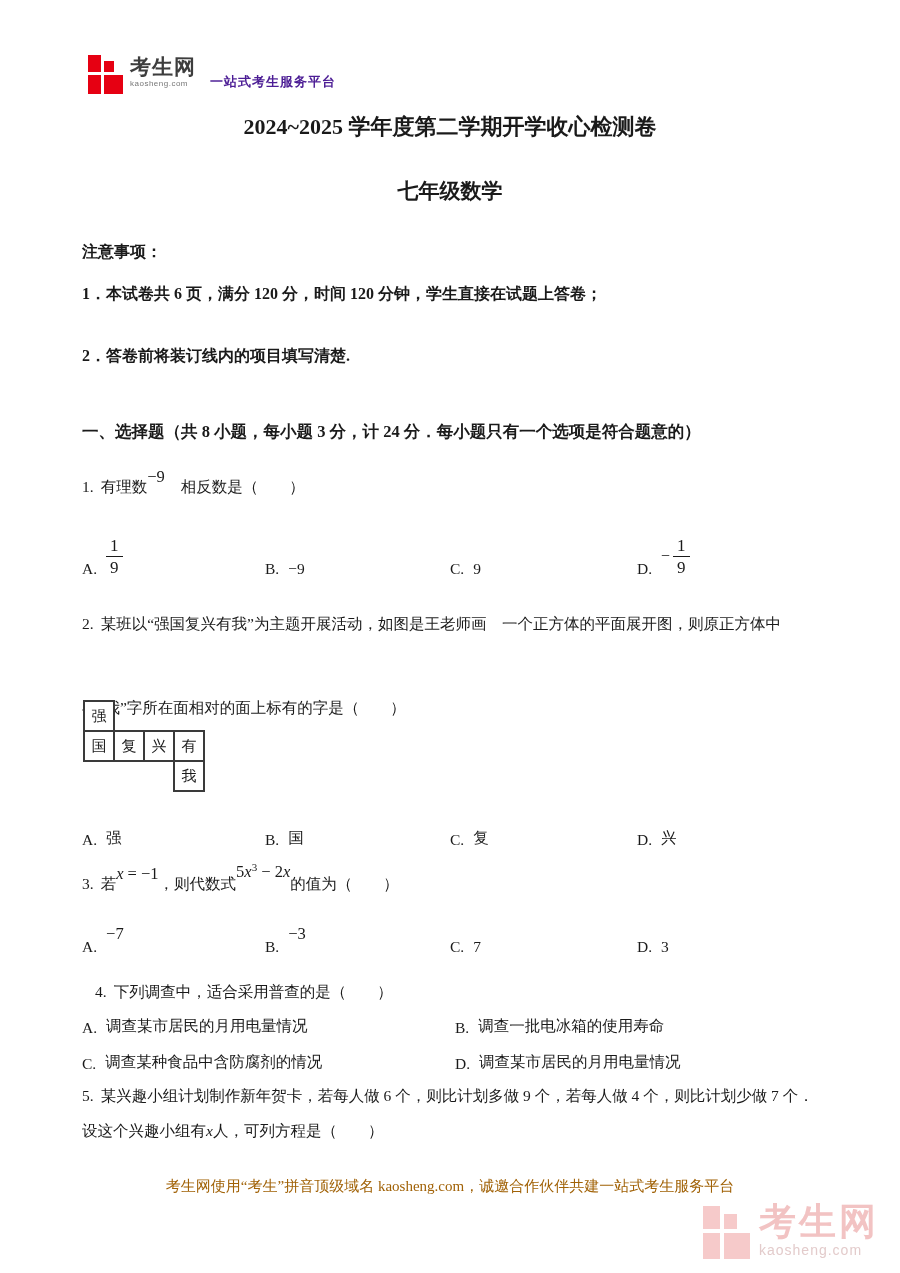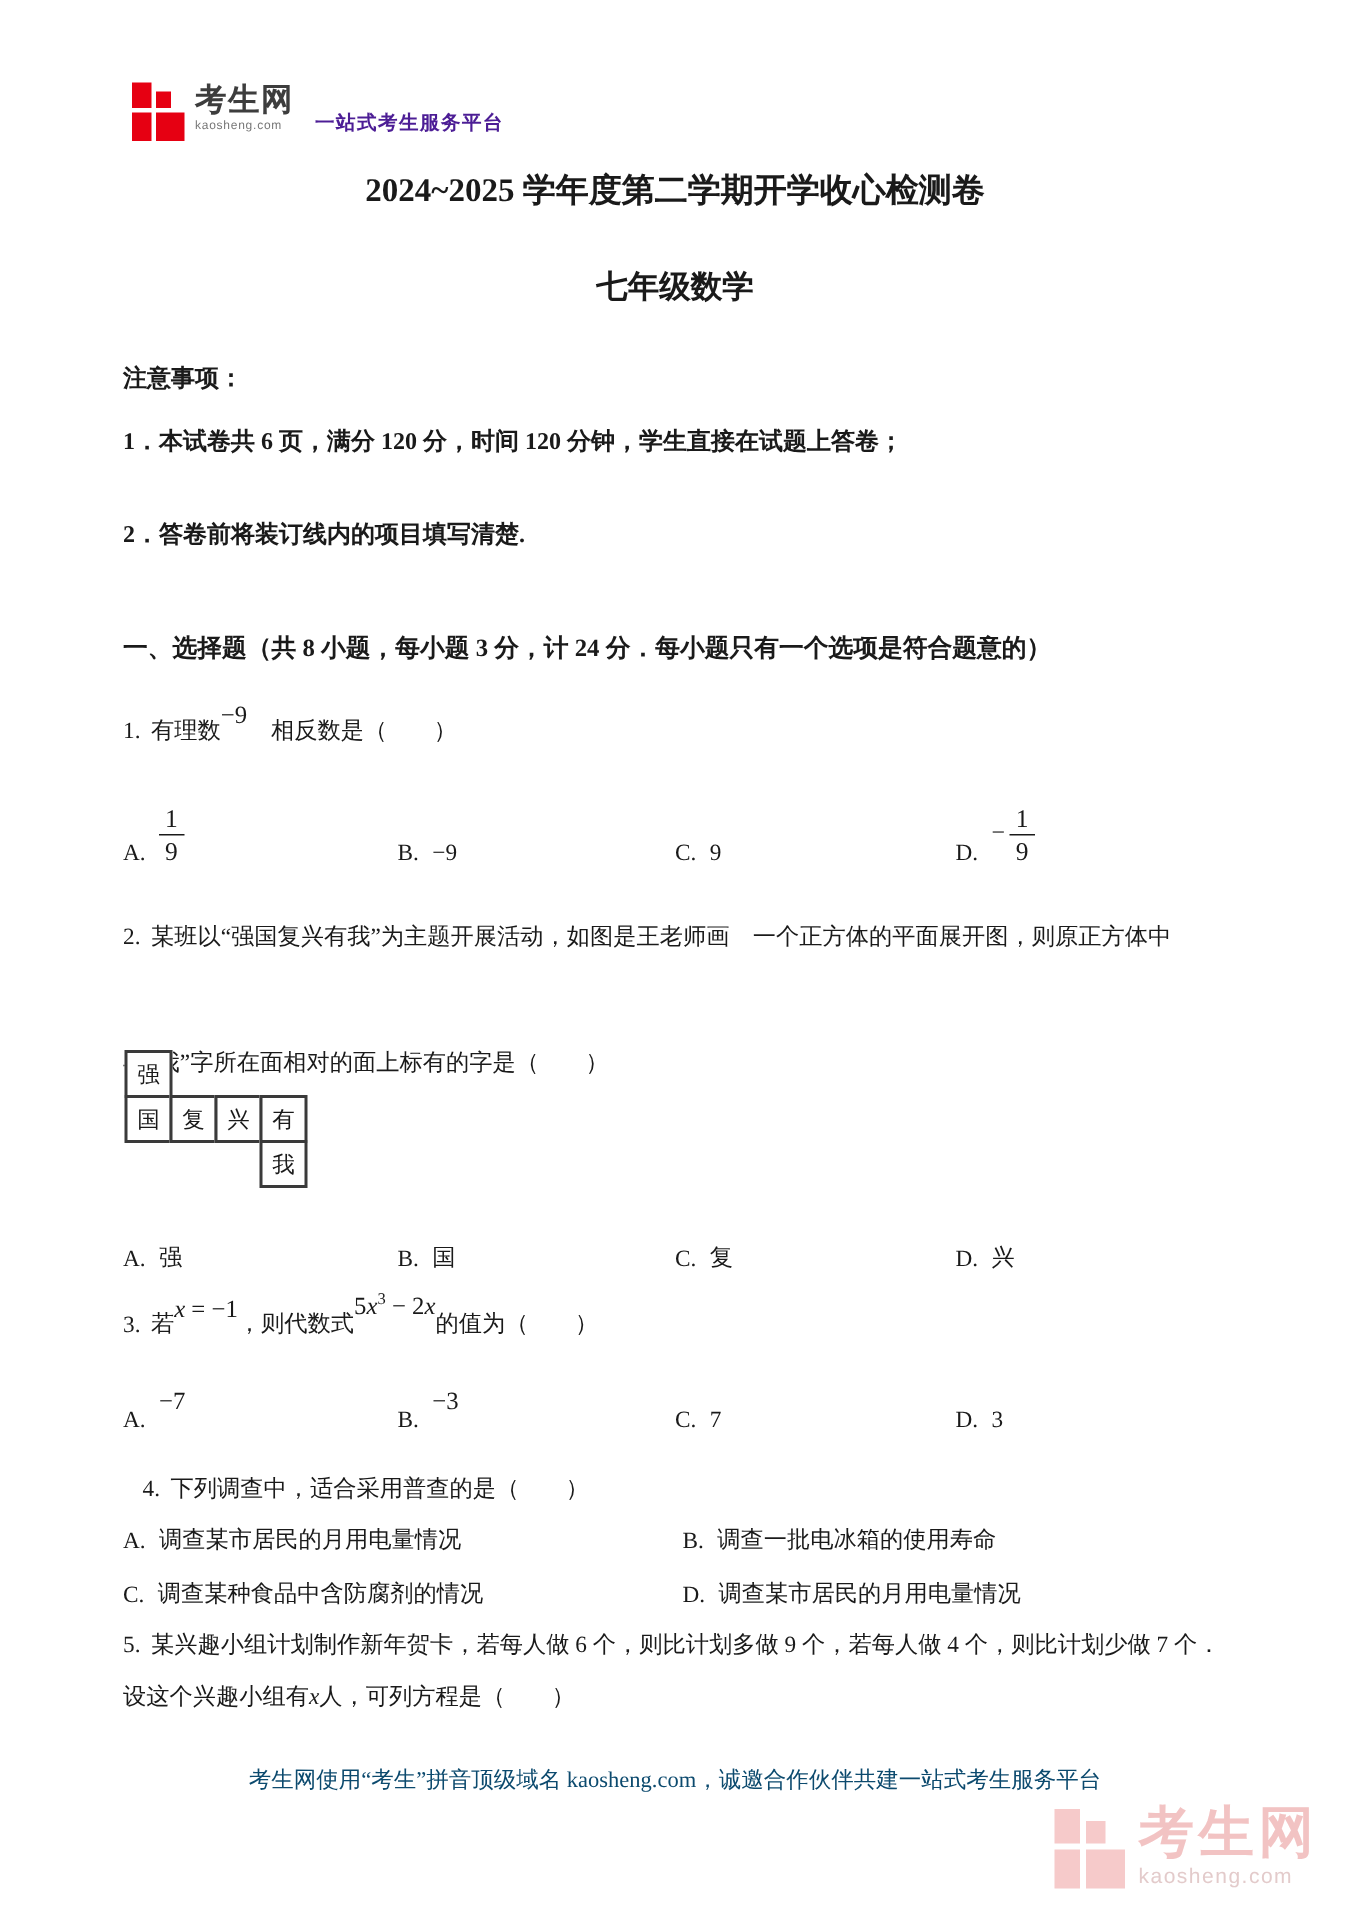--- a/index.html
+++ b/index.html
@@ -74,21 +74,21 @@
   .q3-stem    { top:872px; left:82px; }
   .q3-options { top:932px; height:24px; }
   .q4-stem    { top:982px; left:82px;margin-left:13px; }
   .q4-row1    { top:1016px; }
   .q4-row2    { top:1052px; }
   .w4 { width:373px; }
   .q5-line1 { top:1086px; left:82px; width:780px; }
   .q5-line2 { top:1121px; left:82px; width:780px; }
 
   
-  .footer { top:1177px; left:0; width:900px; text-align:center; font-size:15px; color:#0c4a6e; }
+  .footer { top:1177px; left:0; width:900px; text-align:center; font-size:15px; color:#a16207; }
   .watermark { top:1202px; left:703px; display:flex; align-items:flex-start; }
   .wm-icon { position:relative; width:48px; height:56px; margin-top:4px; }
   .wm-icon .b1 { position:absolute; left:0; top:0;    width:17px; height:23px; background:#f6caca; }
   .wm-icon .b2 { position:absolute; left:0; top:27px; width:17px; height:26px; background:#f6caca; }
   .wm-icon .b3 { position:absolute; left:21px; top:8px;  width:13px; height:15px; background:#f6caca; }
   .wm-icon .b4 { position:absolute; left:21px; top:27px; width:26px; height:26px; background:#f6caca; }
   .wm-textcol { margin-left:8px; display:flex; flex-direction:column; }
   .wm-name { font-size:37px; line-height:40px; color:#f2c3c3; letter-spacing:3px; font-weight:bold;
              font-family:"Liberation Sans","DejaVu Sans",sans-serif; }
   .wm-domain { font-size:14px; line-height:16px; color:#e3cbcb; letter-spacing:1px;

